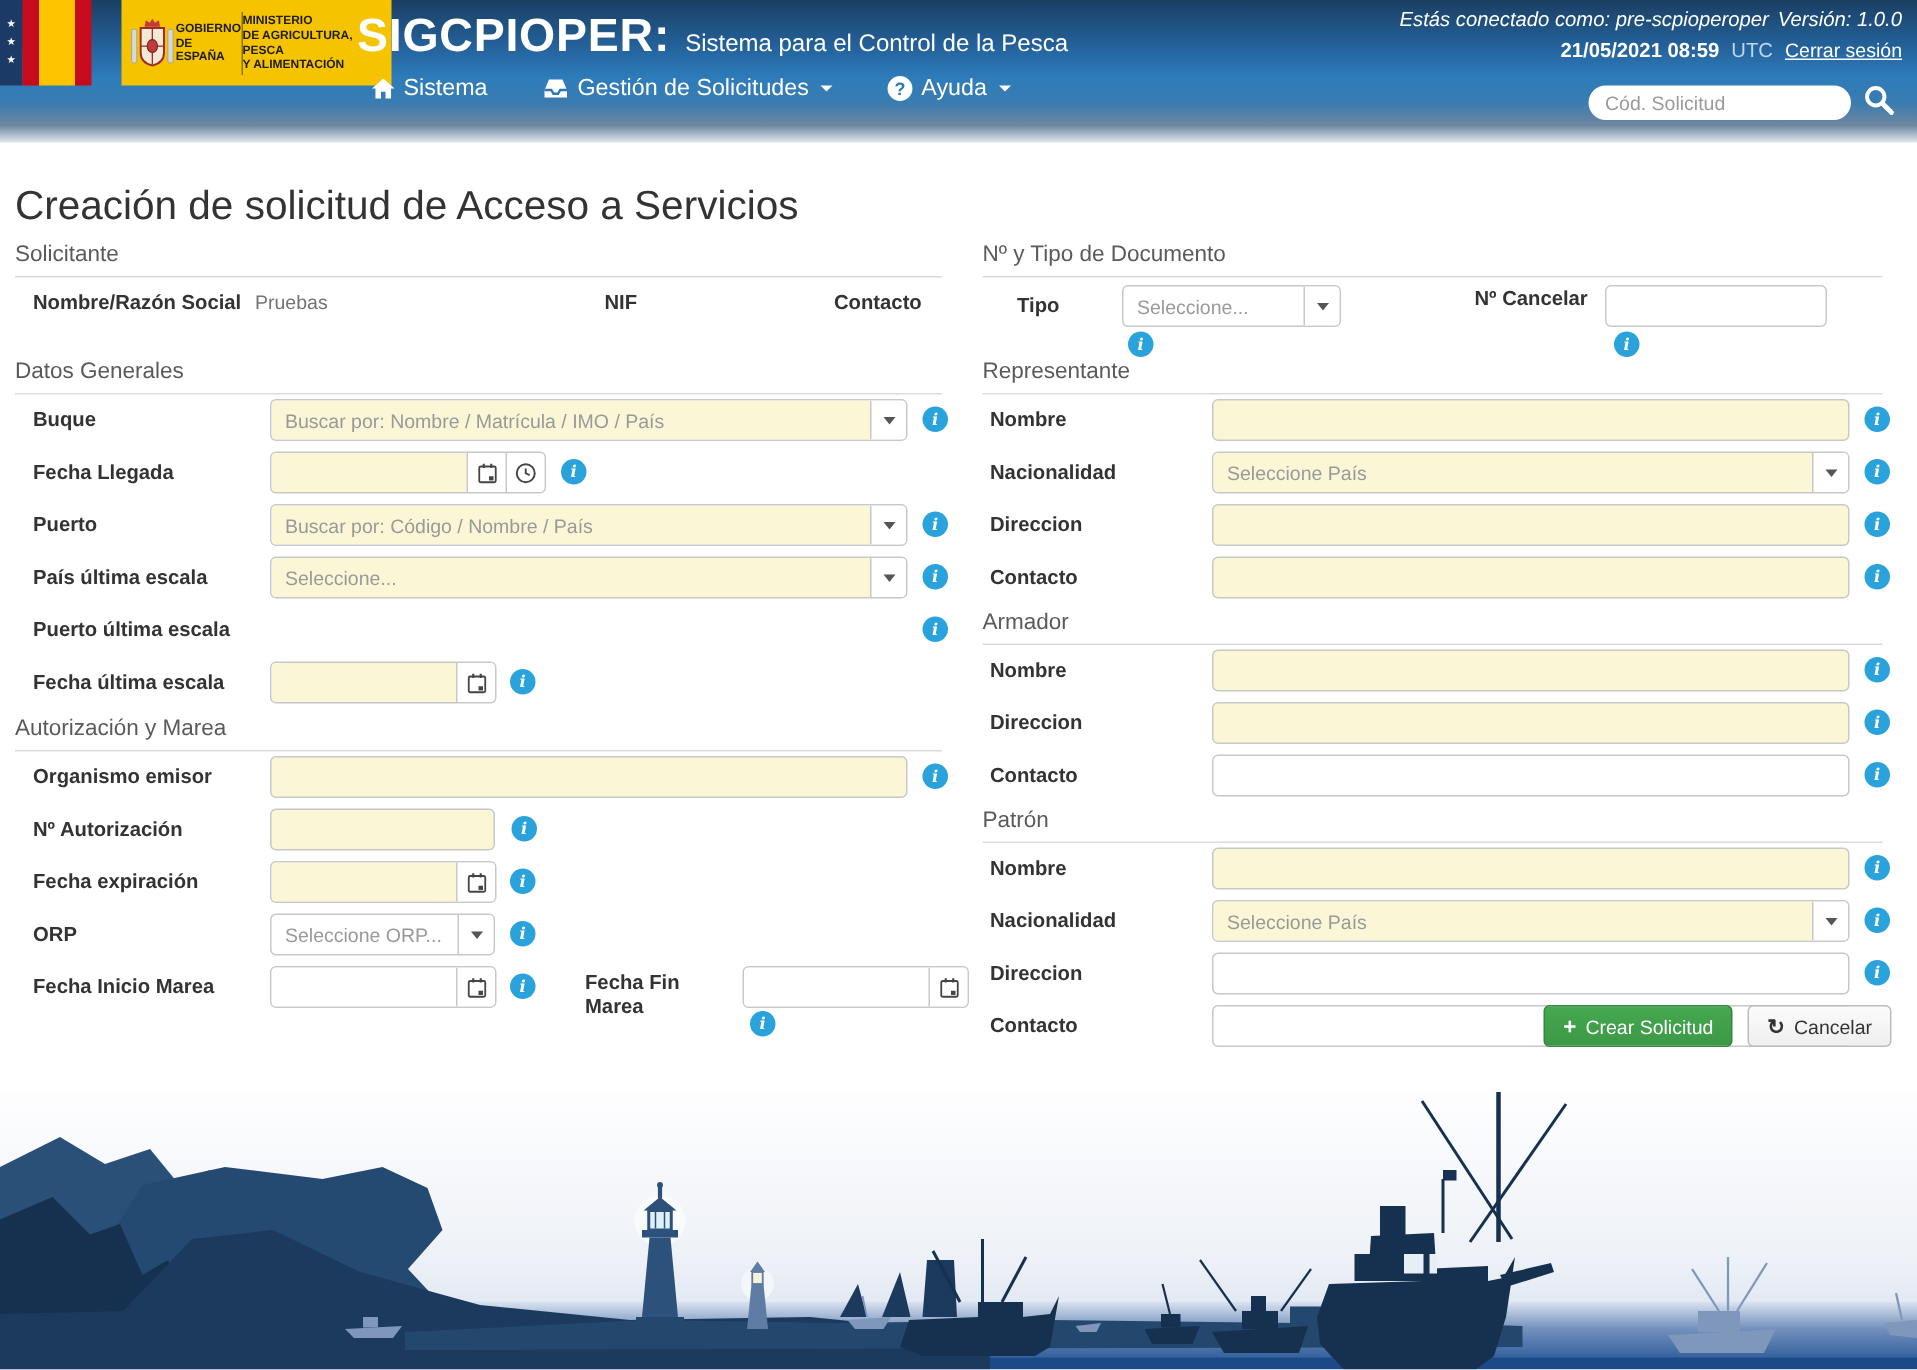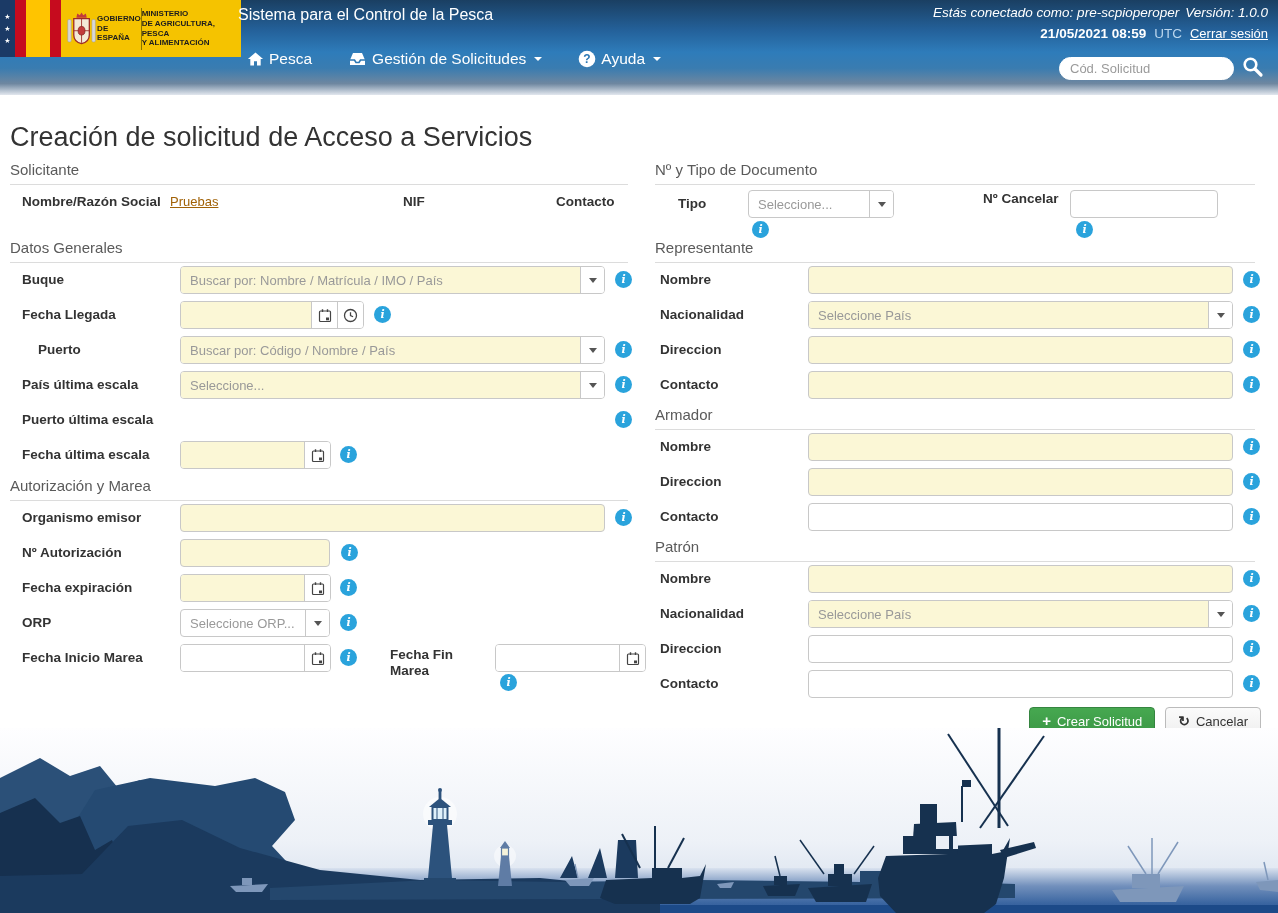--- a/index.html
+++ b/index.html
@@ -12,21 +12,21 @@
   
   .header {
     position:absolute; left:0; top:0; width:1278px; height:95px;
     background:linear-gradient(180deg,#1A3F62 0%,#24619A 32%,#2E7CBA 55%,#3A7CB0 72%,#6E87A0 88%,#E2E7EE 100%);
   }
   .logo { position:absolute; left:0; top:0; height:57px; display:flex; cursor:pointer; }
   .flag-eu { width:15px; background:#1B3A66; display:flex; flex-direction:column; align-items:center; justify-content:center; gap:5px; }
   .flag-eu span { color:#fff; font-size:7px; line-height:7px; }
   .stripe-r { width:11px; background:#C60B1E; }
   .stripe-y { width:24px; background:#FFC400; }
-  .gold { width:180px; background:#F5C300; display:flex; align-items:center; padding:4px 5px; gap:0; }
+  .gold { width:180px; background:#F5C300; display:flex; align-items:center; padding:4px 5px; gap:0;margin-left:20px; }
   .gold .txt { font-size:8px; font-weight:bold; color:#1d1d1d; line-height:1.2; white-space:pre-line; }
   .gold .sep { width:1px; height:42px; background:#8B7500; flex:none; }
 
   .app-title { position:absolute; left:238px; top:6px; display:flex; align-items:baseline; gap:10px; color:#fff; cursor:default; }
   .app-title .big { font-size:31px; font-weight:bold; letter-spacing:.5px; }
   .app-title .small { font-size:16px; }
 
   .topnav { position:absolute; left:247px; top:50px; display:flex; gap:36px; align-items:center; color:#fff; font-size:15.5px; }
   .nav-item { display:flex; align-items:center; gap:5px; cursor:pointer; }
   .caret { width:0; height:0; border-left:4px solid transparent; border-right:4px solid transparent; border-top:4px solid #fff; margin-left:3px; }
@@ -42,21 +42,21 @@
   .search-box::placeholder { color:#9a9a9a; }
   .search-glyph { position:absolute; right:14px; top:56px; cursor:pointer; }
 
   
   .page-title { position:absolute; left:10px; top:122px; margin:0; font-size:27px; font-weight:normal; color:#333; }
 
   .sec { position:absolute; font-size:15px; color:#5a5a5a; border-bottom:1px solid #dcdcdc; padding-bottom:5px; height:24px; }
 
   .row { position:absolute; height:28px; }
   .flabel { position:absolute; font-weight:bold; font-size:13.5px; color:#333; line-height:28px; white-space:nowrap; }
-  .fvalue { position:absolute; font-size:13px; color:#a16207; line-height:28px;text-decoration:underline; }
+  .fvalue { position:absolute; font-size:13px; color:#737373; line-height:28px; }
 
   .inp { position:absolute; height:28px; border:1px solid #C8C8C8; border-radius:4px; padding:0 8px;
     font-size:13px; color:#555; background:#fff; outline:none; font-family:inherit; }
   .inp.yellow { background:#FBF7D6; }
 
   .combo { position:absolute; height:28px; border:1px solid #C8C8C8; border-radius:4px; background:#fff;
     display:flex; align-items:stretch; overflow:hidden; cursor:pointer; }
   .combo-text { flex:1; display:flex; align-items:center; padding:0 9px; font-size:13px; color:#999; white-space:nowrap; overflow:hidden; }
   .combo.yellow .combo-text { background:#FBF7D6; }
   .combo-arrow { width:24px; flex:none; background:#fff; border-left:1px solid #C8C8C8; display:flex; align-items:center; justify-content:center; }
@@ -109,29 +109,30 @@
       <span class="txt">GOBIERNO
 DE ESPAÑA</span>
       <span class="sep"></span>
       <span class="txt">MINISTERIO
 DE AGRICULTURA, PESCA
 Y ALIMENTACIÓN</span>
     </div>
   </div>
 
   <div class="app-title">
+    <span class="big">SIGCPIOPER:</span>
     <span class="small">Sistema para el Control de la Pesca</span>
   </div>
 
   <div class="topnav">
     <div class="nav-item">
       <svg width="17" height="16" viewBox="0 0 18 16">
         <path d="M9 1 L17 8 H14.5 V15 H10.6 V10.3 H7.4 V15 H3.5 V8 H1 Z" fill="#fff"></path>
       </svg>
-      <span>Pesca</span>
+      <span>Sistema</span>
     </div>
     <div class="nav-item">
       <svg width="19" height="16" viewBox="0 0 19 16">
         <path d="M2 9 L5 2 H14 L17 9 V14 H2 Z" fill="#fff"></path>
         <path d="M2 9 H6.5 L8 11.5 H11 L12.5 9 H17" stroke="#2B77B4" stroke-width="1.6" fill="none"></path>
       </svg>
       <span>Gestión de Solicitudes</span>
       <span class="caret"></span>
     </div>
     <div class="nav-item">
@@ -203,21 +204,21 @@
       <svg width="15" height="15" viewBox="0 0 14 14">
           <circle cx="7" cy="7" r="5.6" stroke="#444" stroke-width="1.2" fill="none"></circle>
           <path d="M7 4 V7 L9.4 8.2" stroke="#444" stroke-width="1.2" fill="none"></path>
         </svg>
     </span>
   </div>
   <span class="info" style="left:364px"></span>
 </div>
 
 <div class="row" style="left:10px;top:336px;width:632px">
-  <span class="flabel" style="left:28px">Puerto</span>
+  <span class="flabel" style="left:12px">Puerto</span>
   <div class="combo yellow" style="left:170px;width:425px">
     <span class="combo-text">Buscar por: Código / Nombre / País</span>
     <span class="combo-arrow">
         <span class="tri"></span>
       </span>
   </div>
   <span class="info" style="left:605px"></span>
 </div>
 
 <div class="row" style="left:10px;top:371px;width:632px">
@@ -413,21 +414,21 @@
   <input class="inp" style="left: 153px; width: 425px;">
   <span class="info" style="left:588px"></span>
 </div>
 
 <div class="row" style="left:655px;top:670px;width:606px">
   <span class="flabel" style="left:5px">Contacto</span>
   <input class="inp" style="left: 153px; width: 425px;">
   <span class="info" style="left:588px"></span>
 </div>
 
-<div class="btn-row" style="left:655px;top:707px;width:606px">
+<div class="btn-row" style="left:655px;top:670px;width:606px">
   <button class="btn btn-green">
     <span class="icon-plus"></span>
     <span>Crear Solicitud</span>
   </button>
   <button class="btn btn-light">
     <span class="icon-refresh"></span>
     <span>Cancelar</span>
   </button>
 </div>
 

